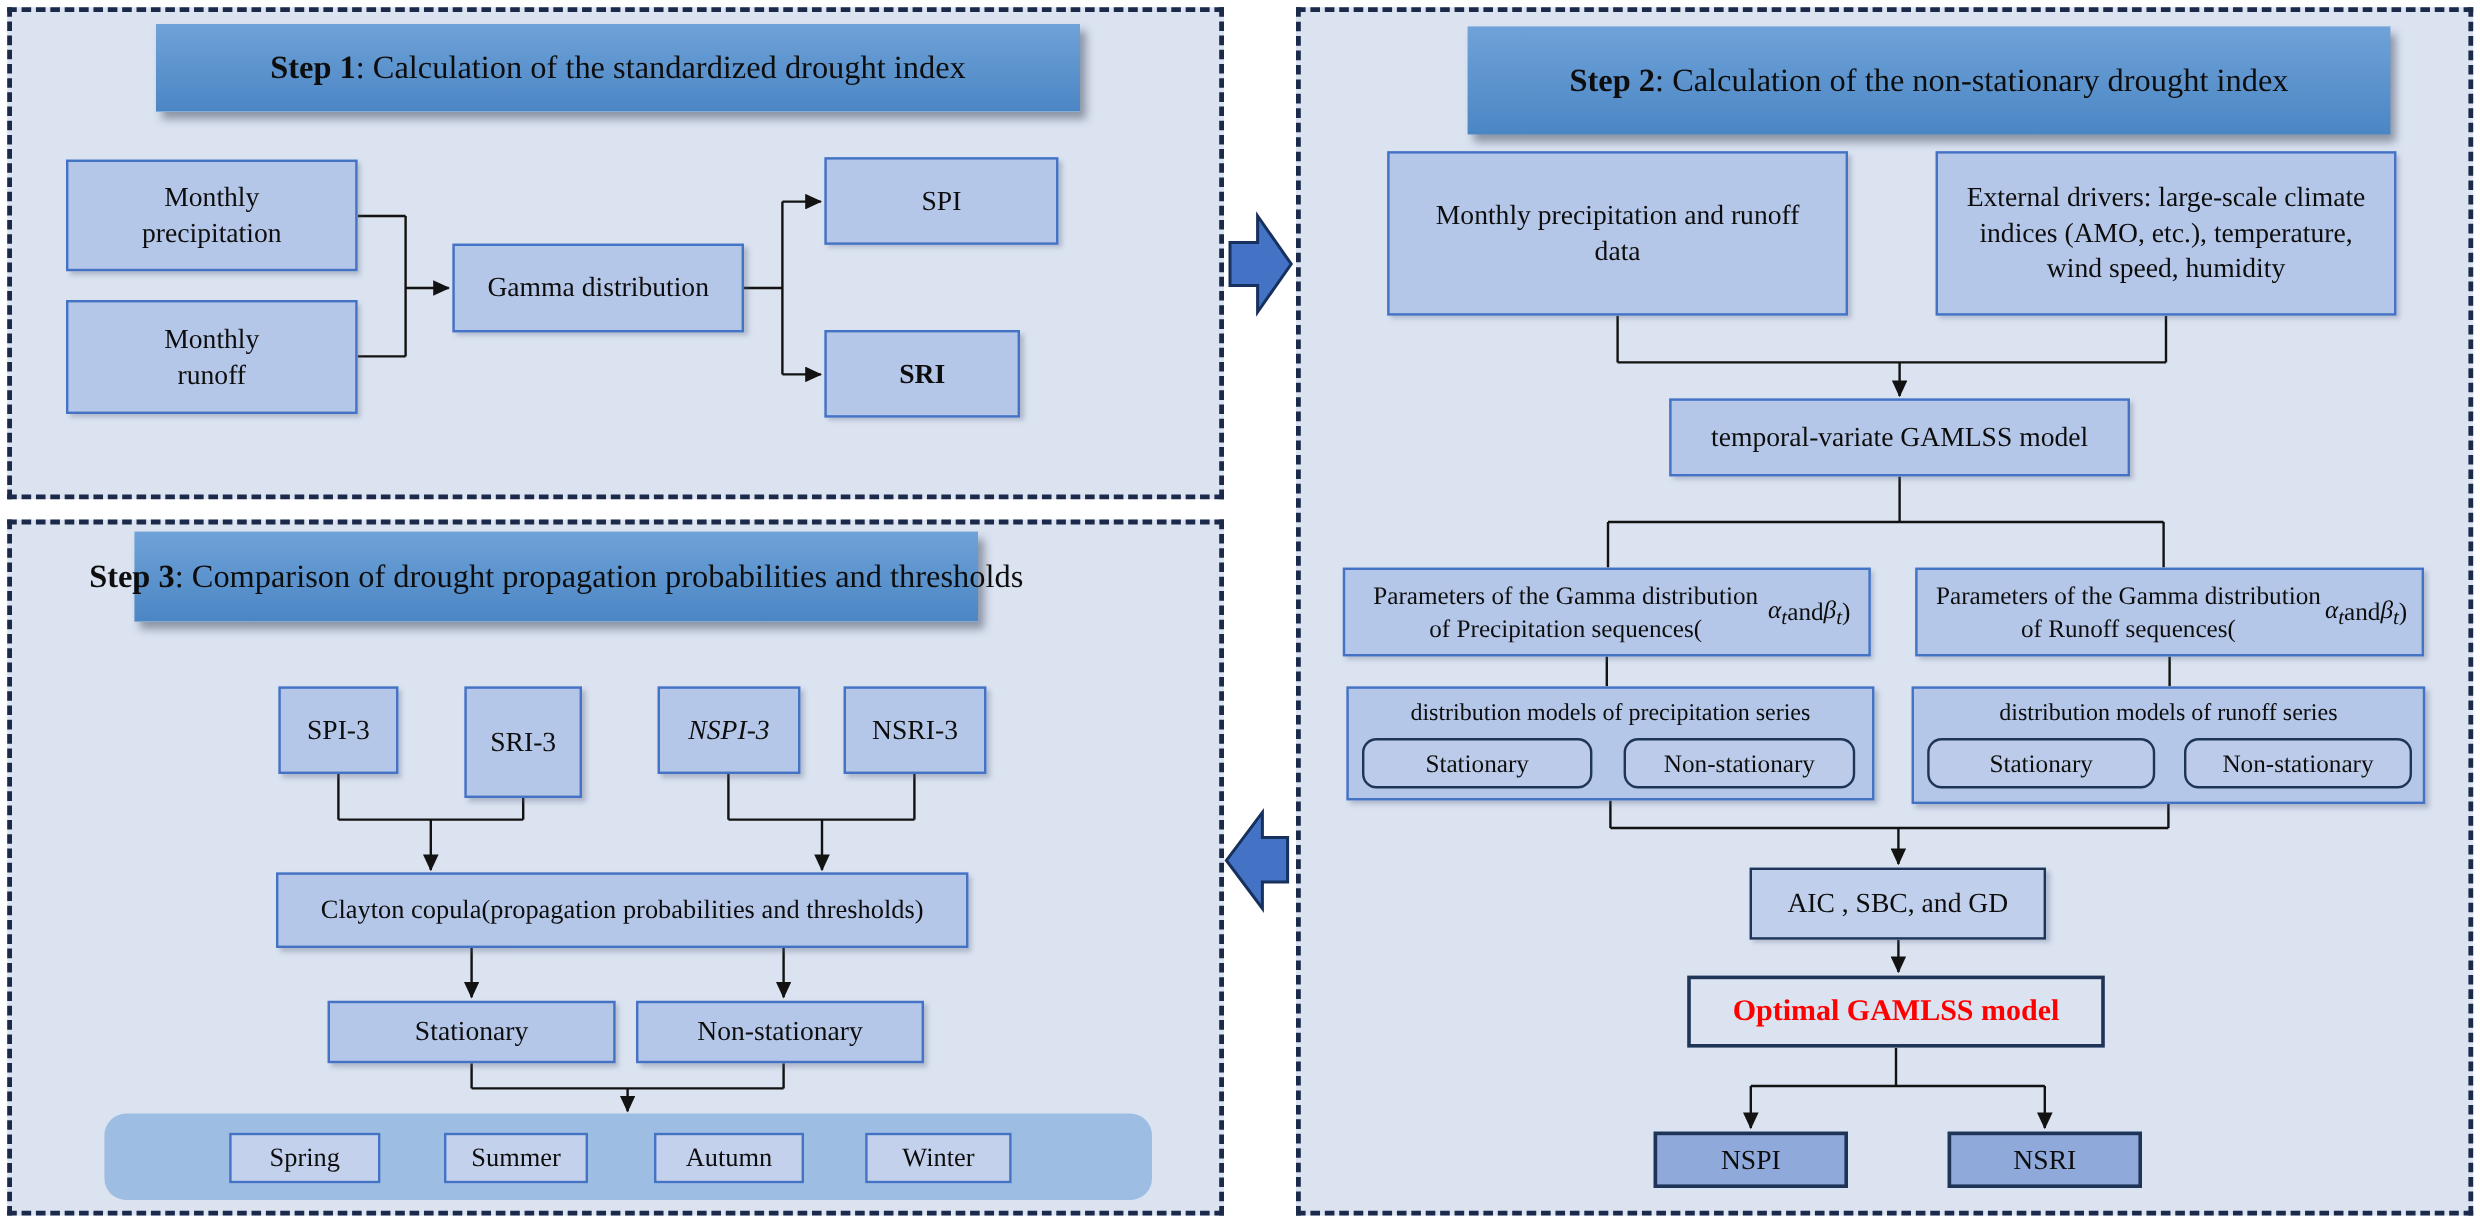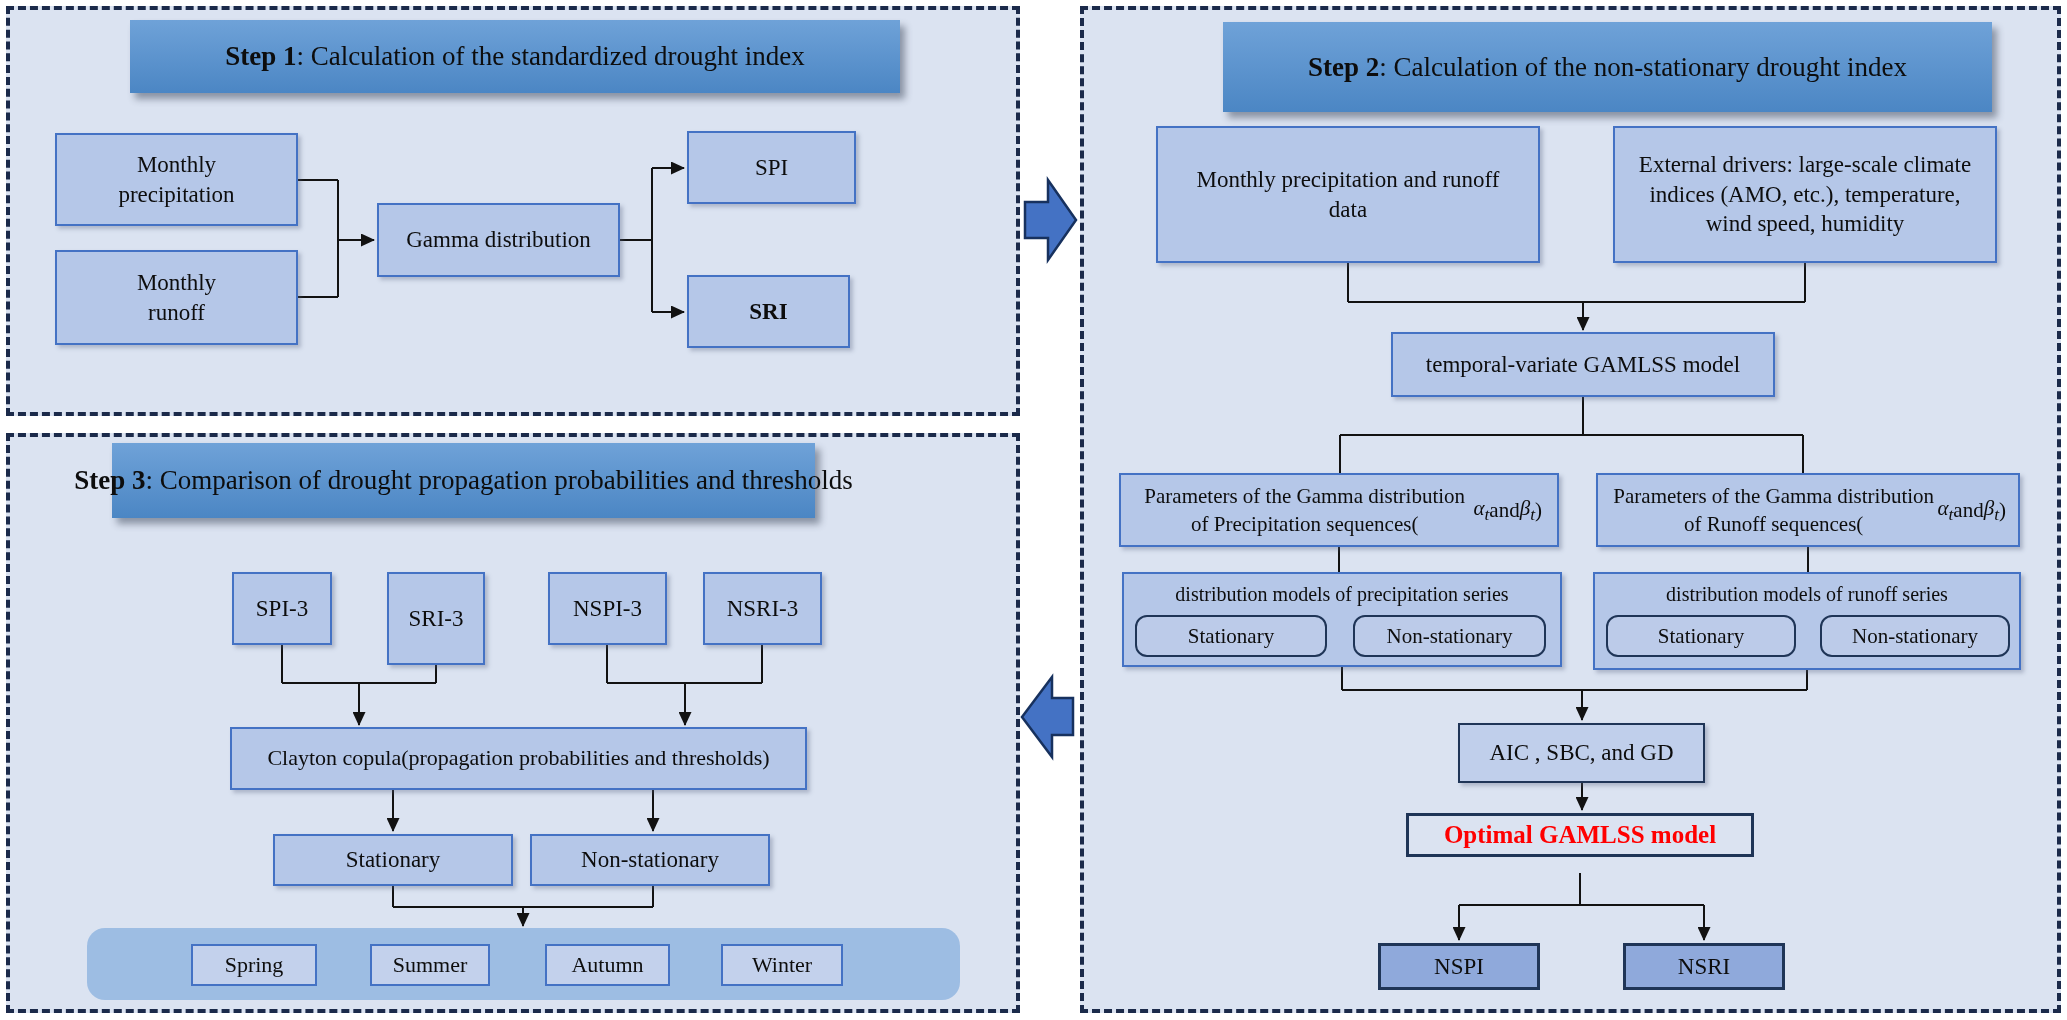--- a/index.html
+++ b/index.html
@@ -136,30 +136,30 @@
     <polygon class="big-arrow" points="1073,698 1052,698 1052,677 1022,717 1052,757 1052,735 1073,735"></polygon>
   </svg>
 
   <div class="hdr" style="left:130px; top:20px; width:770px; height:73px;">
     <span class="hb">Step 1</span>
       <span>: Calculation of the standardized drought index</span>
   </div>
   <div class="box" style="left:55px; top:133px; width:243px; height:93px; padding:0 40px;">Monthly precipitation</div>
   <div class="box" style="left:55px; top:250px; width:243px; height:95px; padding:0 60px;">Monthly runoff</div>
   <div class="box" style="left:377px; top:203px; width:243px; height:74px;">Gamma distribution</div>
-  <div class="box" style="left:687px; top:131px; width:169px; height:73px;">SPI</div>
+  <div class="box" style="left:687px; top:131px; width:195px; height:73px;">SPI</div>
   <div class="box" style="left:687px; top:275px; width:163px; height:73px;font-weight:bold;">SRI</div>
 
   <div class="hdr" style="left:112px; top:443px; width:703px; height:75px;">
     <span class="hb">Step 3</span>
       <span>: Comparison of drought propagation probabilities and thresholds</span>
   </div>
   <div class="box" style="left:232px; top:572px; width:100px; height:73px;">SPI-3</div>
   <div class="box" style="left:387px; top:572px; width:98px; height:93px;">SRI-3</div>
-  <div class="box" style="left:548px; top:572px; width:119px; height:73px;">NSPI-3</div>
+  <div class="box" style="left:548px; top:572px; width:119px; height:73px;font-style:italic;">NSPI-3</div>
   <div class="box" style="left:703px; top:572px; width:119px; height:73px;">NSRI-3</div>
   <div class="box clayton-lines" style="left:230px; top:727px; width:577px; height:63px; font-size:22px;">
     <div>Clayton copula</div>
     <div>(propagation probabilities and thresholds)</div>
   </div>
   <div class="box" style="left:273px; top:834px; width:240px; height:52px;">Stationary</div>
   <div class="box" style="left:530px; top:834px; width:240px; height:52px;">Non-stationary</div>
   <div class="strip" style="left:87px; top:928px; width:873px; height:72px;"></div>
   <div class="box season" style="left:191px; top:944px; width:126px; height:42px;">Spring</div>
   <div class="box season" style="left:370px; top:944px; width:120px; height:42px;">Summer</div>
@@ -179,17 +179,17 @@
     <span>distribution models of precipitation series</span>
   </div>
   <div class="chip" style="left:1135px; top:615px; width:192px; height:42px;">Stationary</div>
   <div class="chip" style="left:1353px; top:615px; width:193px; height:42px;">Non-stationary</div>
   <div class="box cluster" style="left:1593px; top:572px; width:428px; height:98px;">
     <span>distribution models of runoff series</span>
   </div>
   <div class="chip" style="left:1606px; top:615px; width:190px; height:42px;">Stationary</div>
   <div class="chip" style="left:1820px; top:615px; width:190px; height:42px;">Non-stationary</div>
   <div class="box criteria" style="left:1458px; top:723px; width:247px; height:60px;">AIC , SBC, and GD</div>
-  <div class="box optimal" style="left:1406px; top:813px; width:348px; height:44px;">Optimal GAMLSS model</div>
+  <div class="box optimal" style="left:1406px; top:813px; width:348px; height:60px;">Optimal GAMLSS model</div>
   <div class="box result" style="left:1378px; top:943px; width:162px; height:47px;">NSPI</div>
   <div class="box result" style="left:1623px; top:943px; width:162px; height:47px;">NSRI</div>
 
 </div>
 
 </body></html>

